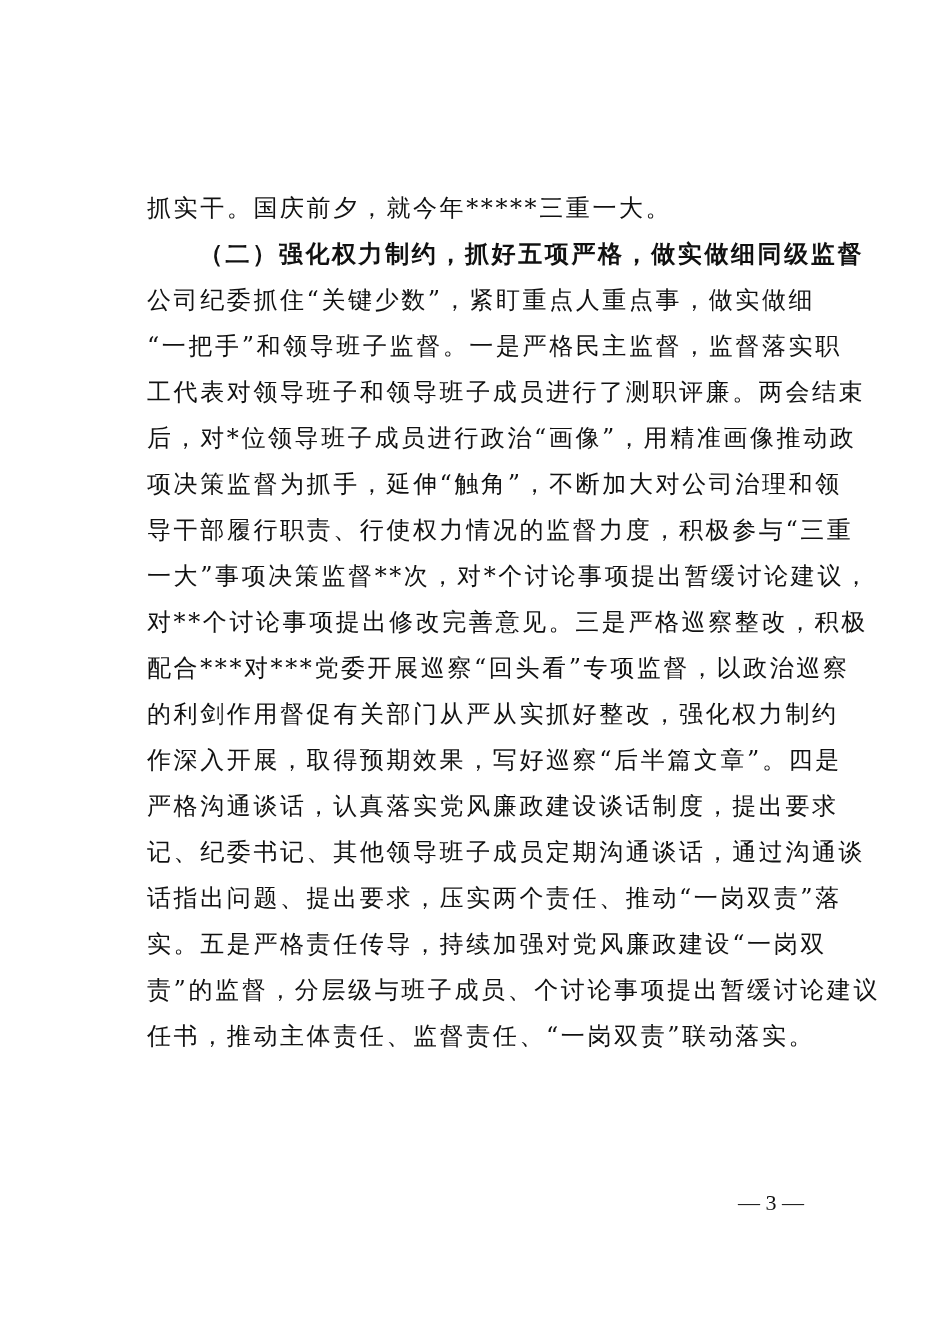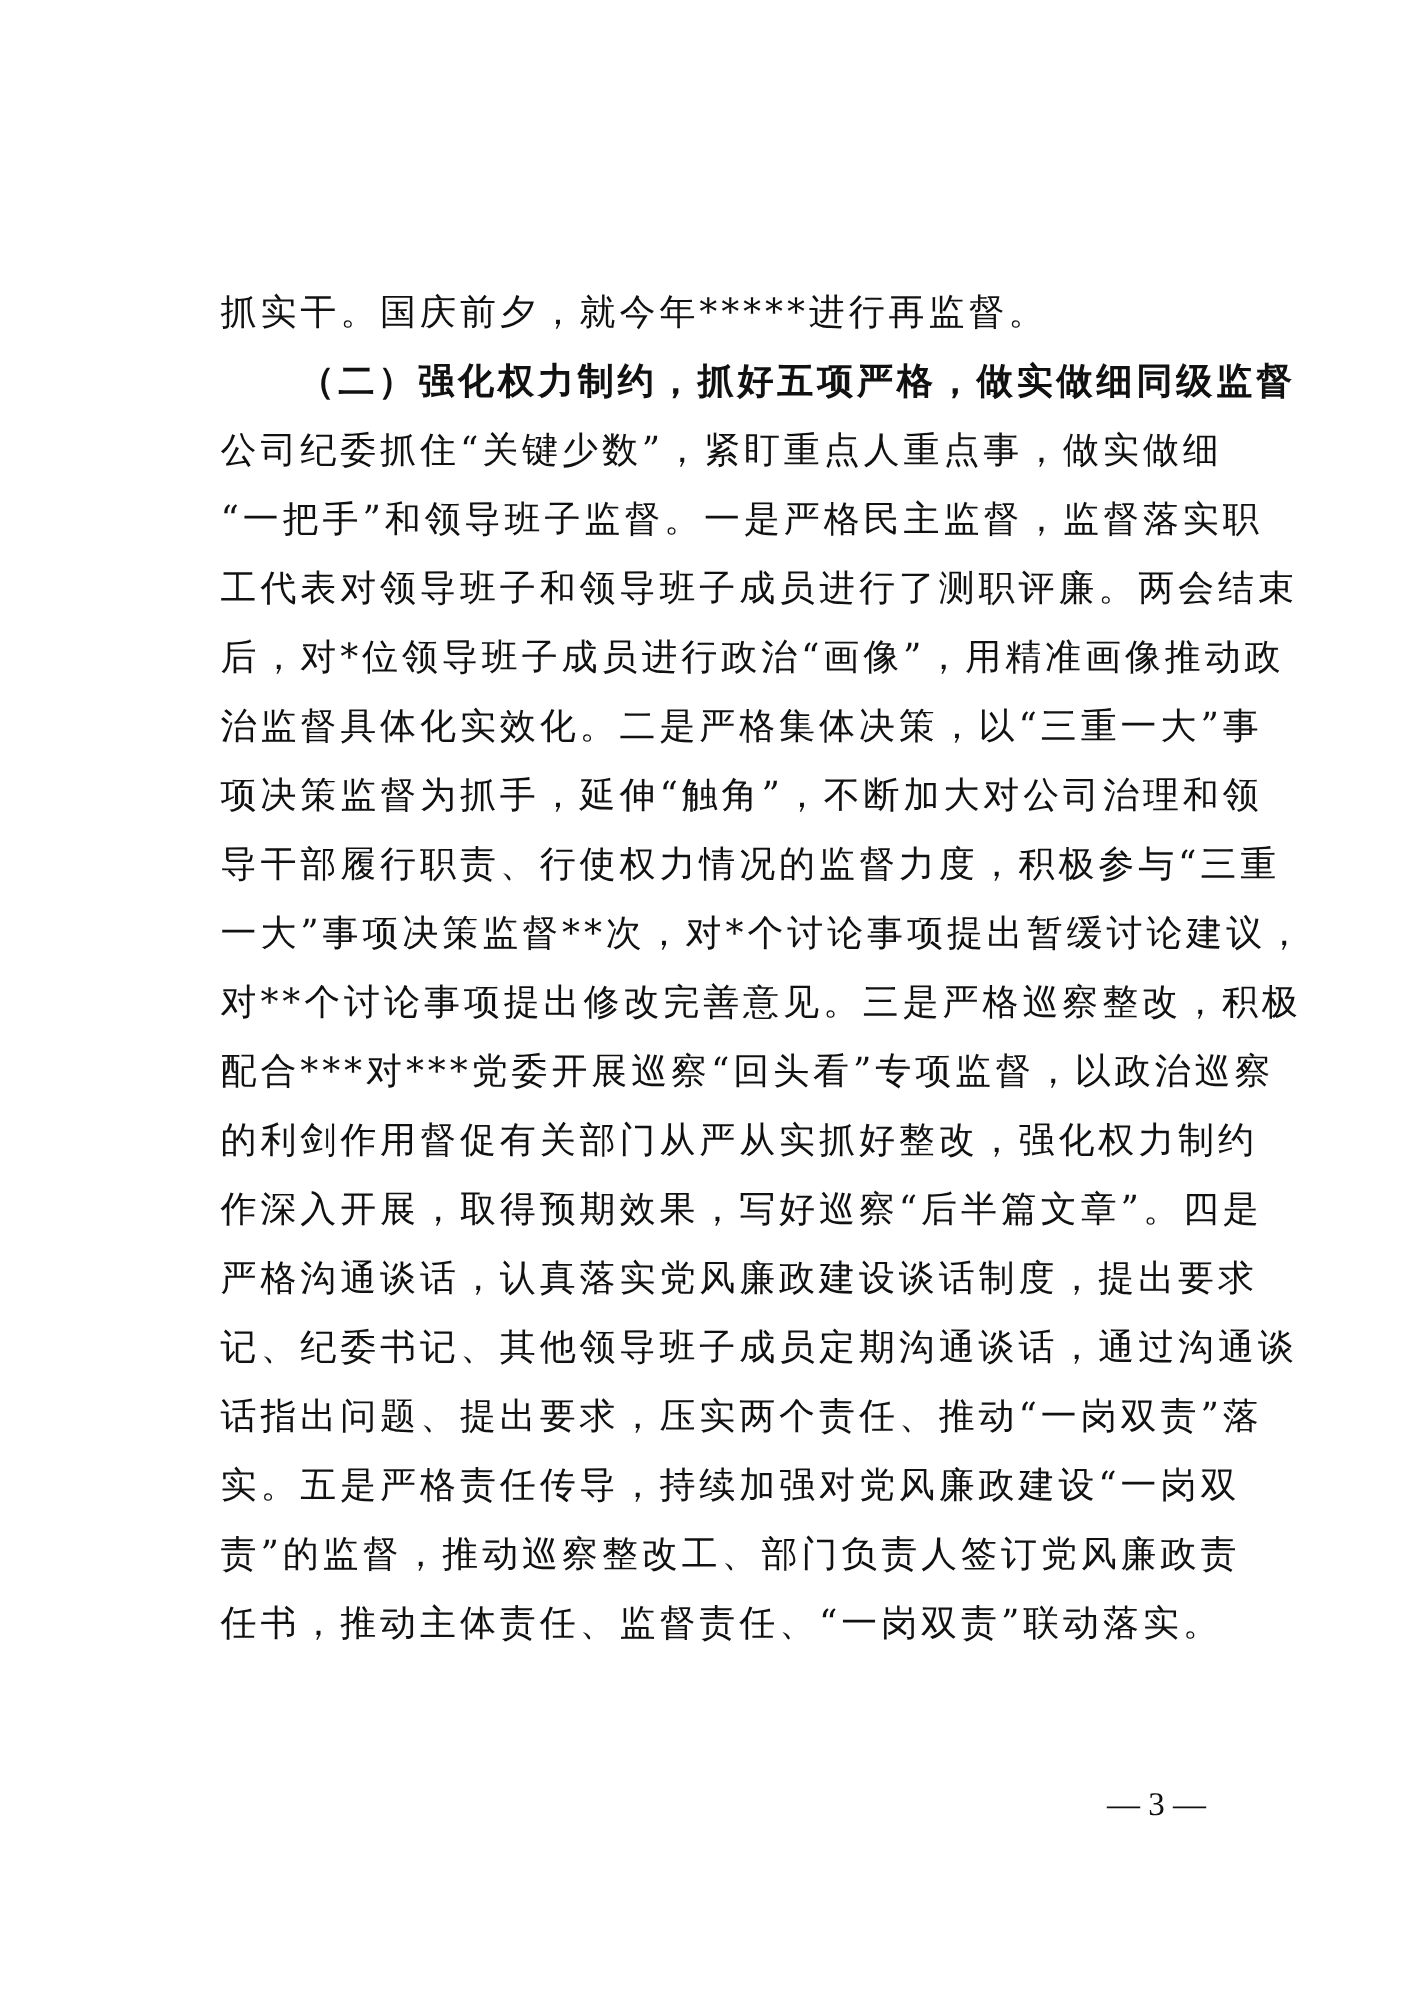--- a/index.html
+++ b/index.html
@@ -18,35 +18,34 @@
       position: absolute; left: 738px; top: 1190px;
       font-family: "Liberation Serif", "DejaVu Serif", serif;
       font-size: 22px; color: #111; white-space: nowrap;
     }
   </style>
 </head>
 <body>
 
 <div class="page">
   <div class="body-text">
-    <span class="line">抓实干。国庆前夕，就今年*****进行再监督。</span>
+    <span class="line">抓实干。国庆前夕，就今年*****三重一大。</span>
     <span class="line indent heading">（二）强化权力制约，抓好五项严格，做实做细同级监督</span>
     <span class="line">公司纪委抓住“关键少数”，紧盯重点人重点事，做实做细</span>
     <span class="line">“一把手”和领导班子监督。一是严格民主监督，监督落实职</span>
     <span class="line">工代表对领导班子和领导班子成员进行了测职评廉。两会结束</span>
     <span class="line">后，对*位领导班子成员进行政治“画像”，用精准画像推动政</span>
-    <span class="line">治监督具体化实效化。二是严格集体决策，以“三重一大”事</span>
     <span class="line">项决策监督为抓手，延伸“触角”，不断加大对公司治理和领</span>
     <span class="line">导干部履行职责、行使权力情况的监督力度，积极参与“三重</span>
     <span class="line">一大”事项决策监督**次，对*个讨论事项提出暂缓讨论建议，</span>
     <span class="line">对**个讨论事项提出修改完善意见。三是严格巡察整改，积极</span>
     <span class="line">配合***对***党委开展巡察“回头看”专项监督，以政治巡察</span>
     <span class="line">的利剑作用督促有关部门从严从实抓好整改，强化权力制约</span>
     <span class="line">作深入开展，取得预期效果，写好巡察“后半篇文章”。四是</span>
     <span class="line">严格沟通谈话，认真落实党风廉政建设谈话制度，提出要求</span>
     <span class="line">记、纪委书记、其他领导班子成员定期沟通谈话，通过沟通谈</span>
     <span class="line">话指出问题、提出要求，压实两个责任、推动“一岗双责”落</span>
     <span class="line">实。五是严格责任传导，持续加强对党风廉政建设“一岗双</span>
-    <span class="line">责”的监督，推动巡察整改工、部门负责人签订党风廉政责</span>
+    <span class="line">责”的监督，分层级与班子成员、个讨论事项提出暂缓讨论建议</span>
     <span class="line">任书，推动主体责任、监督责任、“一岗双责”联动落实。</span>
   </div>
   <div class="page-number">— 3 —</div>
 </div>
 
 </body></html>

